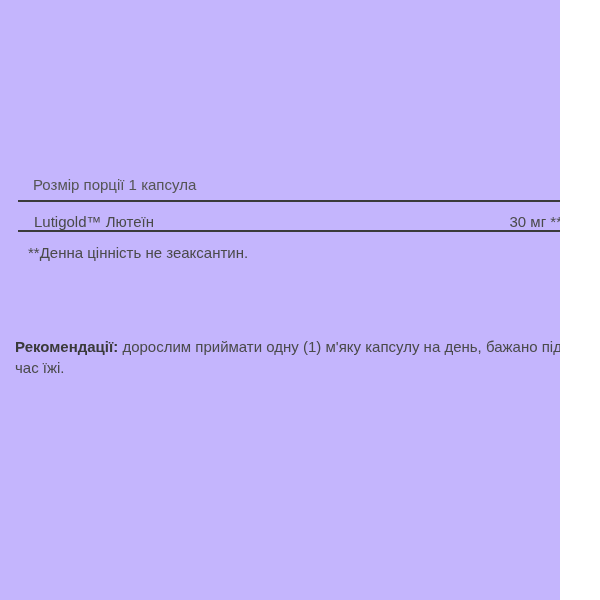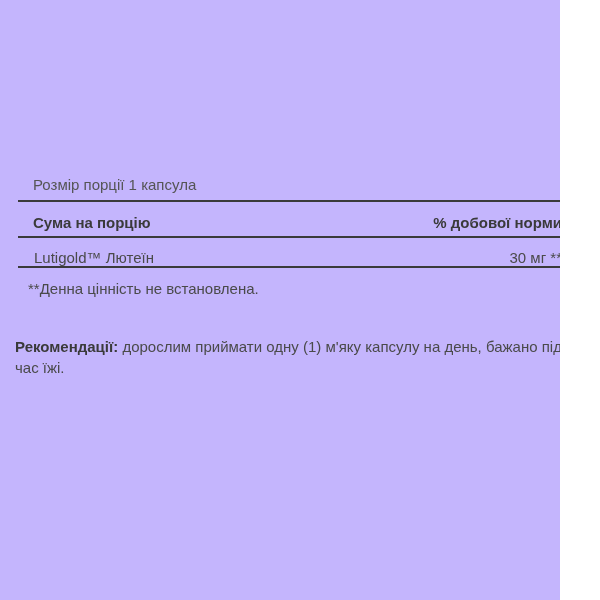--- a/index.html
+++ b/index.html
@@ -69,33 +69,29 @@
 </style>
 </head>
 <body>
 
 <div class="canvas">
 
   <div class="serving-size">Розмір порції 1 капсула</div>
 
   <div class="facts-table">
 
-    <div class="facts-header">
-      <span>Сума на порцію</span>
-      <span>% добової норми</span>
-    </div>
 
     <div class="facts-body">
       <div class="facts-row">
         <span>Lutigold™ Лютеїн</span>
         <span>30 мг **</span>
       </div>
     </div>
 
-    <div class="facts-footnote">**Денна цінність не встановлена.</div>
+    <div class="facts-footnote">**Денна цінність не зеаксантин.</div>
   </div>
 
   <p class="para para-recommendations">
     <strong>Рекомендації:</strong>
     <span>дорослим приймати одну (1) м'яку капсулу на день, бажано під час їжі.</span>
   </p>
 
 
 </div>
 

